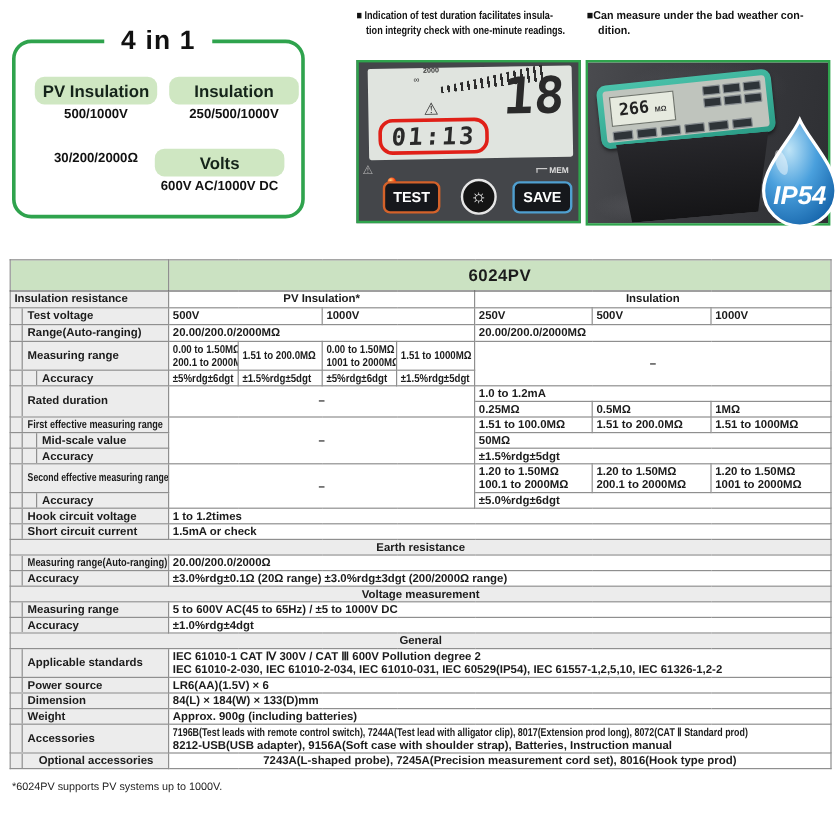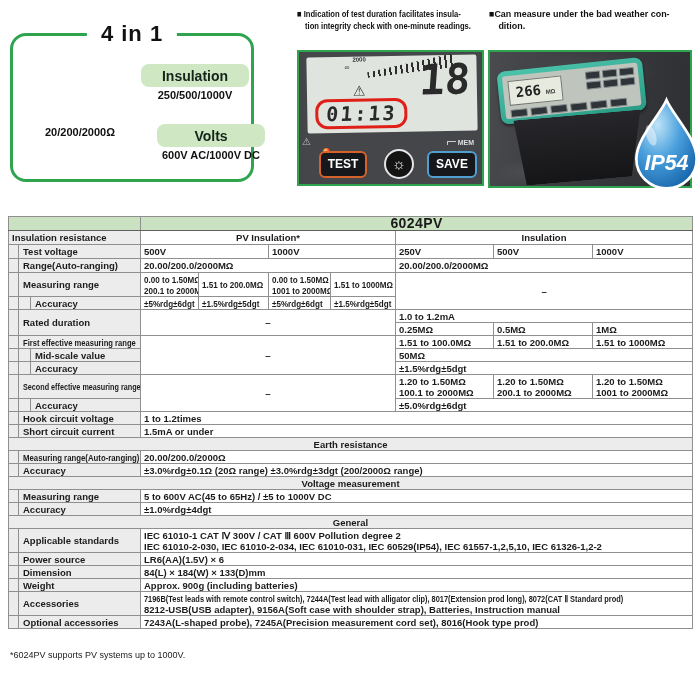--- a/index.html
+++ b/index.html
@@ -9,21 +9,21 @@
   
   .fbox { position:absolute; left:10px; top:33px; width:244px; height:149px;
           border:3px solid #2fa34d; border-radius:16px; }
   .fbox-title { position:absolute; top:-15px; left:50%; transform:translateX(-50%);
           background:#fff; padding:0 14px; font-size:22px; font-weight:bold; color:#111;
           letter-spacing:1px; white-space:nowrap; }
   .fcell { position:absolute; text-align:center; }
   .fc1 { left:16px;  top:28px; width:102px; }
   .fc2 { left:128px; top:28px; width:108px; }
   .fc3 { left:16px;  top:88px; width:102px; }
-  .fc4 { left:144px; top:88px; width:108px; }
+  .fc4 { left:116px; top:88px; width:108px; }
   .badge { background:#cfe7c2; border-radius:8px; font-size:14px; font-weight:bold;
            color:#15241a; padding:4px 0 3px; white-space:nowrap; }
   .badge-val { margin-top:2px; font-size:11px; font-weight:bold; color:#111; white-space:nowrap; }
 
   
   .cap { position:absolute; top:8px; font-size:9.5px; font-weight:bold; color:#111; }
   .cap-mid { left:297px; width:195px; }
   .cap-right { left:489px; width:206px; }
   .cap-line { display:block; white-space:nowrap; line-height:12px; }
   .cap-mid .cap-line { transform:scaleX(0.80); transform-origin:0 0; }
@@ -109,26 +109,30 @@
     background-size:1px 100%,1px 100%; background-position:9px 0,21px 0;
     background-repeat:no-repeat,no-repeat; }
 
   .footnote { position:absolute; left:10px; top:650px; font-size:9px; color:#222; }
 </style>
 </head>
 <body>
 
 <div class="fbox">
   <div class="fbox-title">4 in 1</div>
+  <div class="fcell fc1">
+    <div class="badge">PV Insulation</div>
+    <div class="badge-val">500/1000V</div>
+  </div>
   <div class="fcell fc2">
     <div class="badge">Insulation</div>
     <div class="badge-val">250/500/1000V</div>
   </div>
   <div class="fcell fc3">
-    <div class="badge-val">20/200/2000Ω</div>
+    <div class="badge-val">30/200/2000Ω</div>
   </div>
   <div class="fcell fc4">
     <div class="badge">Volts</div>
     <div class="badge-val">600V AC/1000V DC</div>
   </div>
 </div>
 
 <div class="cap cap-mid">
   <span class="cap-line">■ Indication of test duration facilitates insula-</span>
   <span class="cap-line cap-ind">tion integrity check with one-minute readings.</span>
@@ -206,21 +210,21 @@
         <col style="width: 132px;">
         <col style="width: 58px;">
         <col style="width: 70px;">
         <col style="width: 62px;">
         <col style="width: 65px;">
         <col style="width: 98px;">
         <col style="width: 99px;">
         <col style="width: 100px;">
       </colgroup>
     <tbody>
-        <tr class="modelrow" style="height: 14px;">
+        <tr class="modelrow" style="height: 26px;">
           <td class="hdr">
             <div></div>
           </td>
           <td colspan="7" class="hdr ctr model">
             <div>6024PV</div>
           </td>
         </tr>
         <tr style="height: 14px;">
           <td class="lbl lv0">
             <div>Insulation resistance</div>
@@ -391,21 +395,21 @@
           </td>
           <td colspan="7">
             <div>1 to 1.2times</div>
           </td>
         </tr>
         <tr style="height: 13px;">
           <td class="lbl lv1">
             <div>Short circuit current</div>
           </td>
           <td colspan="7">
-            <div>1.5mA or under</div>
+            <div>1.5mA or check</div>
           </td>
         </tr>
         <tr class="secrow" style="height: 13px;">
           <td colspan="8" class="sec lv0">
             <div>Earth resistance</div>
           </td>
         </tr>
         <tr style="height: 13px;">
           <td class="lbl lv1">
             <div style="transform: scaleX(0.82);">Measuring range(Auto-ranging)</div>
@@ -483,21 +487,21 @@
         </tr>
         <tr style="height: 24px;">
           <td class="lbl lv1">
             <div>Accessories</div>
           </td>
           <td colspan="7">
             <div style="transform: scaleX(0.78);">7196B(Test leads with remote control switch), 7244A(Test lead with alligator clip), 8017(Extension prod long), 8072(CAT Ⅱ Standard prod)</div>
             <div>8212-USB(USB adapter), 9156A(Soft case with shoulder strap), Batteries, Instruction manual</div>
           </td>
         </tr>
-        <tr style="height: 13px;">
+        <tr style="height: 13px; text-align: center;">
           <td class="lbl lv1">
             <div>Optional accessories</div>
           </td>
           <td colspan="7">
             <div>7243A(L-shaped probe), 7245A(Precision measurement cord set), 8016(Hook type prod)</div>
           </td>
         </tr>
       </tbody>
   </table>
 </div>

